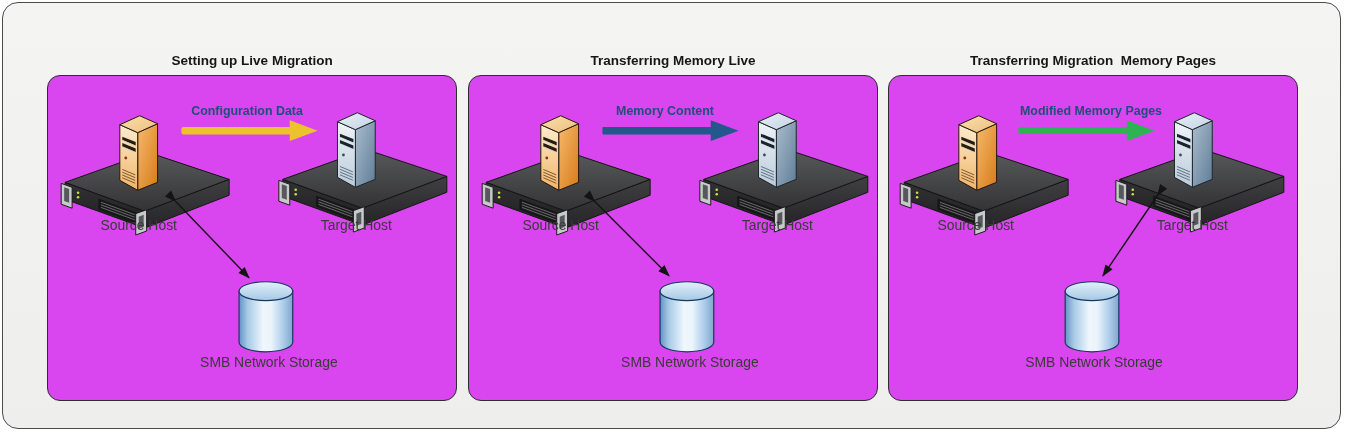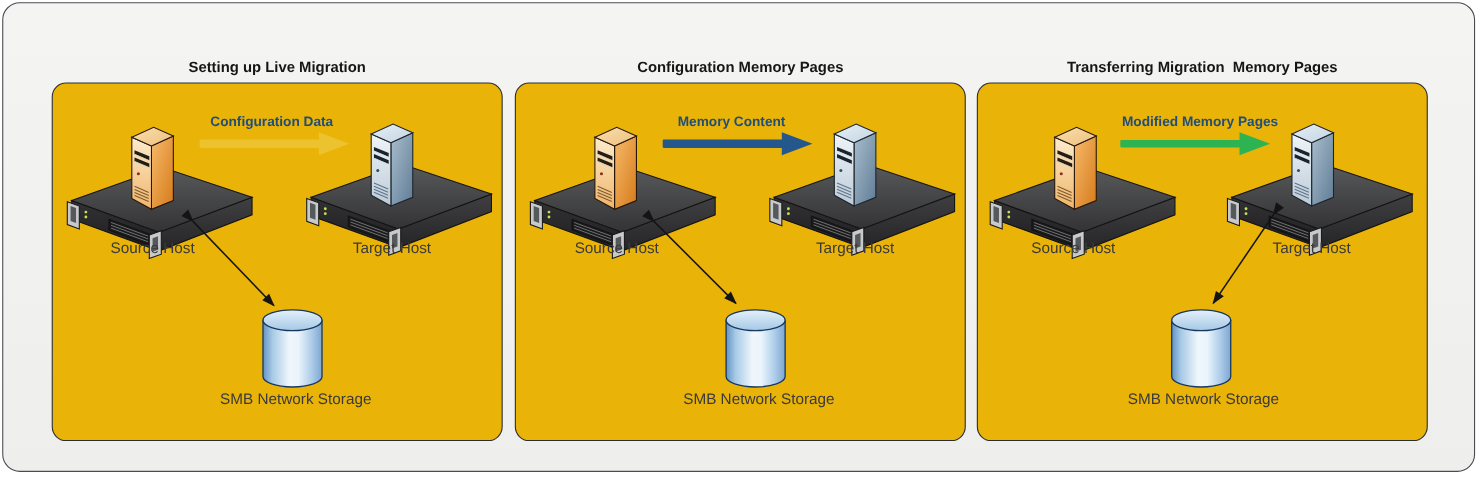--- a/index.html
+++ b/index.html
@@ -8,21 +8,21 @@
   .frame{position:absolute;left:2px;top:2px;width:1339px;height:427px;
          background:linear-gradient(#f4f4f3,#eeeeec);
          border:1.6px solid #4a4b4d;border-radius:16px;box-sizing:border-box;}
   .panel-wrap{position:absolute;top:35px;width:410px;height:350px;margin-top:17px;}
   .panel-wrap.p1{left:47px;}
   .panel-wrap.p2{left:468px;}
   .panel-wrap.p3{left:888px;}
   .panel-title{margin:0;height:23px;line-height:18px;text-align:center;
                font-size:13.5px;font-weight:bold;color:#161616;white-space:pre;}
   .panel-box{position:absolute;left:0;top:23px;width:410px;height:326px;
-             background:#eab308;border:1.4px solid #2d2e30;border-radius:13px;
+             background:#d946ef;border:1.4px solid #2d2e30;border-radius:13px;
              box-sizing:border-box;overflow:hidden;}
   .panel-svg{position:absolute;left:0;top:0;width:100%;height:100%;display:block;}
   svg text{font-family:"Liberation Sans", sans-serif;}
   .host-label{font-size:14px;fill:#3a3a3a;}
   .smb-label{font-size:14px;fill:#3a3a3a;}
   .xfer-label{font-size:12.5px;font-weight:bold;}
   .defs-svg{position:absolute;width:0;height:0;overflow:hidden;}
 </style>
 </head>
 <body>
@@ -154,21 +154,21 @@
         <line x1="128" y1="126" x2="202" y2="203" stroke="#141414" stroke-width="1.4" marker-start="url(#ah)" marker-end="url(#ah)"></line>
         <use href="#cyl" x="191" y="205"></use>
         <text class="host-label" x="91" y="155" text-anchor="middle">Source Host</text>
         <text class="host-label" x="310" y="155" text-anchor="middle">Target Host</text>
         <text class="smb-label" x="222" y="293" text-anchor="middle">SMB Network Storage</text>
       </svg>
     </div>
   </section>
 
   <section class="panel-wrap p2">
-    <h3 class="panel-title">Configuration Memory Pages</h3>
+    <h3 class="panel-title">Transferring Memory Live</h3>
     <div class="panel-box">
       <svg class="panel-svg" viewBox="0 0 410 326">
         <use href="#rack" x="17" y="76"></use>
         <use href="#tower-orange" x="64" y="37"></use>
         <use href="#rack" x="236" y="73"></use>
         <use href="#tower-blue" x="283" y="34"></use>
         <g>
           <rect x="134" y="51.2" width="110" height="7.6" rx="1" fill="#24578C"></rect>
           <polygon points="243,44.5 271,55 243,65.5" fill="#24578C"></polygon>
         </g>

